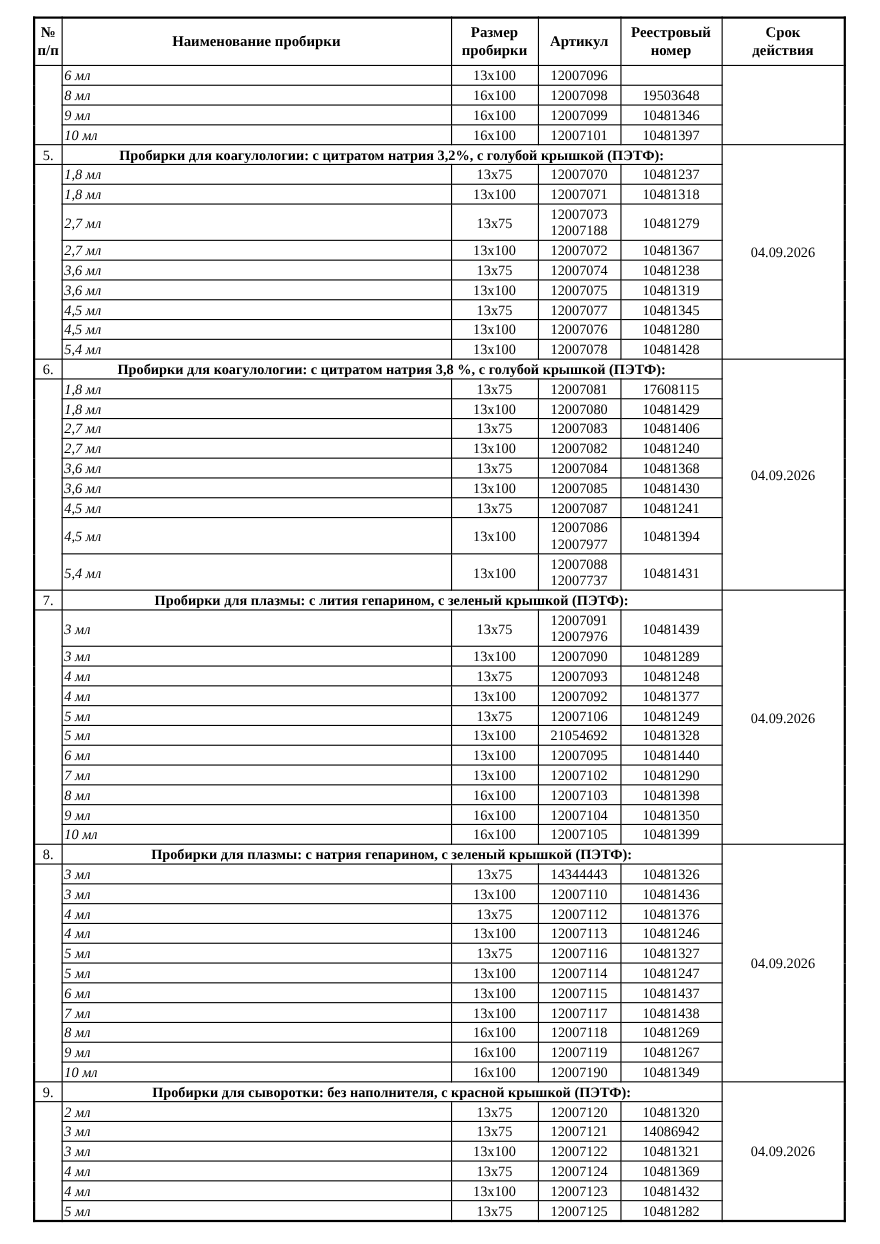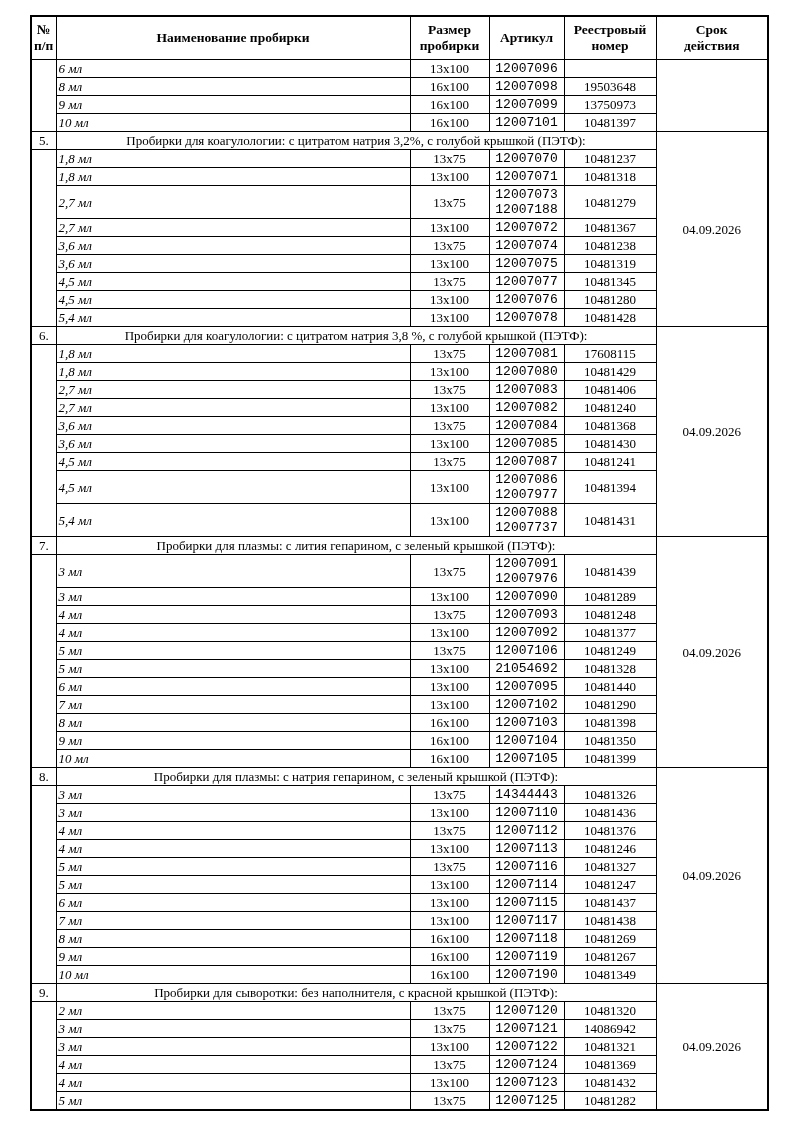--- a/index.html
+++ b/index.html
@@ -22,22 +22,22 @@
     overflow:hidden;
   }
   .doc thead td{
     font-weight:bold;text-align:center;
     white-space:pre-line;
     height:40px;font-size:13.5px;line-height:16px;
   }
   .doc tr{height:18px;}
   .c-name{text-align:left;padding-left:5px;font-style:italic;}
   .c-size,.c-articul,.c-reg,.c-term,.c-num{text-align:center;}
-  .c-articul{white-space:pre-line;line-height:16px;font-family:Liberation Mono, monospace;}
-  .sec-title{font-weight:normal;text-align:center;font-size:13.5px;}
+  .c-articul{white-space:pre-line;line-height:16px;}
+  .sec-title{font-weight:bold;text-align:center;font-size:13.5px;}
   .c-term{white-space:pre-line;}
 </style>
 </head>
 <body>
 
 <div class="page">
   <table class="doc">
     <colgroup>
       <col style="width:25px">
       <col style="width:354px">
@@ -72,21 +72,21 @@
         <tr>
           <td class="c-name">8 мл</td>
           <td class="c-size">16x100</td>
           <td class="c-articul">12007098</td>
           <td class="c-reg">19503648</td>
         </tr>
         <tr>
           <td class="c-name">9 мл</td>
           <td class="c-size">16x100</td>
           <td class="c-articul">12007099</td>
-          <td class="c-reg">13750973</td>
+          <td class="c-reg">10481346</td>
         </tr>
         <tr>
           <td class="c-name">10 мл</td>
           <td class="c-size">16x100</td>
           <td class="c-articul">12007101</td>
           <td class="c-reg">10481397</td>
         </tr>
         <tr>
           <td class="c-num">5.</td>
           <td class="sec-title" colspan="4">Пробирки для коагулологии: с цитратом натрия 3,2%, с голубой крышкой (ПЭТФ):</td>

